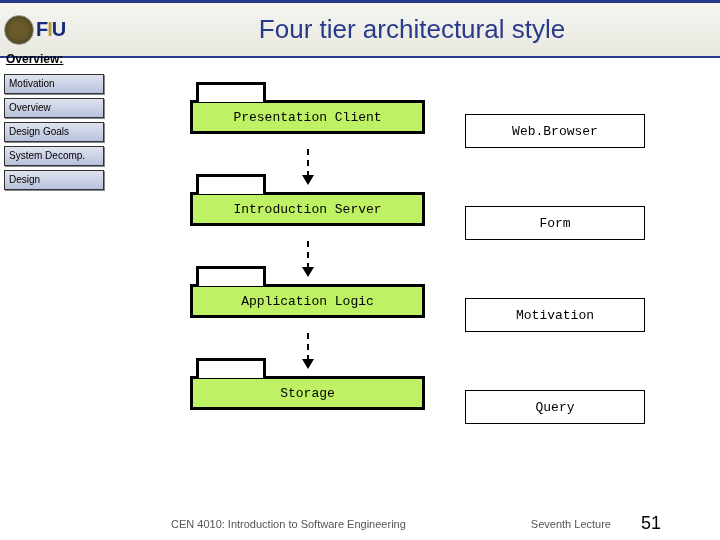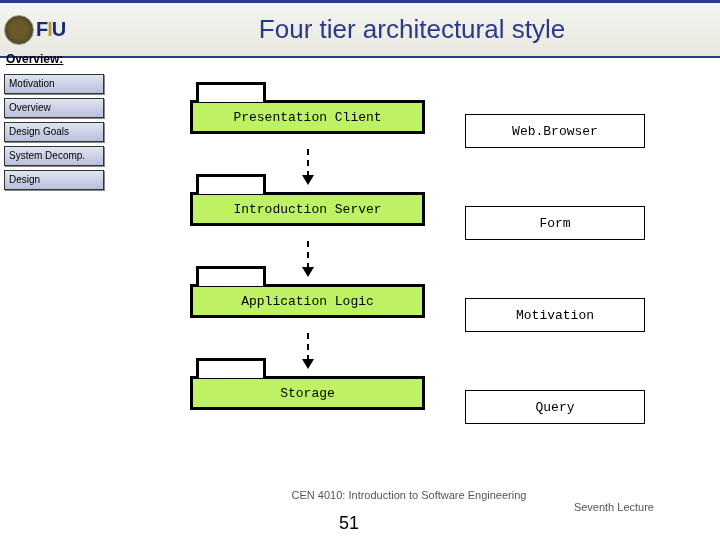--- a/index.html
+++ b/index.html
@@ -149,28 +149,27 @@
     left: -6px;
     top: 18px;
     width: 0; height: 0;
     border-left: 6px solid transparent;
     border-right: 6px solid transparent;
     border-top: 10px solid #000;
   }
   .footer {
     position: absolute;
     bottom: 6px;
-    left: 0;
+    left: 7px;
     width: 668px;
     display: flex;
     align-items: center;
     font-size: 11px;
     color: #555;
     padding: 0 14px;
-    flex-direction: column;
   }
   .footer .course { flex: 0 0 auto; margin-left: 150px; }
   .footer .lecture { margin-left: auto; text-align: right; }
   .footer .page { margin-left: 30px; font-size: 18px; color: #000; }
 </style>
 </head>
 <body>
 
 <div class="header">
   <div class="logo">

